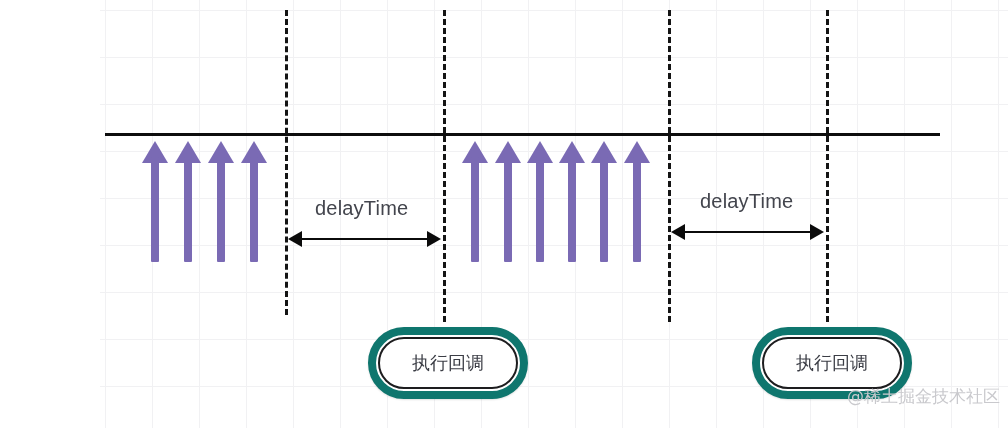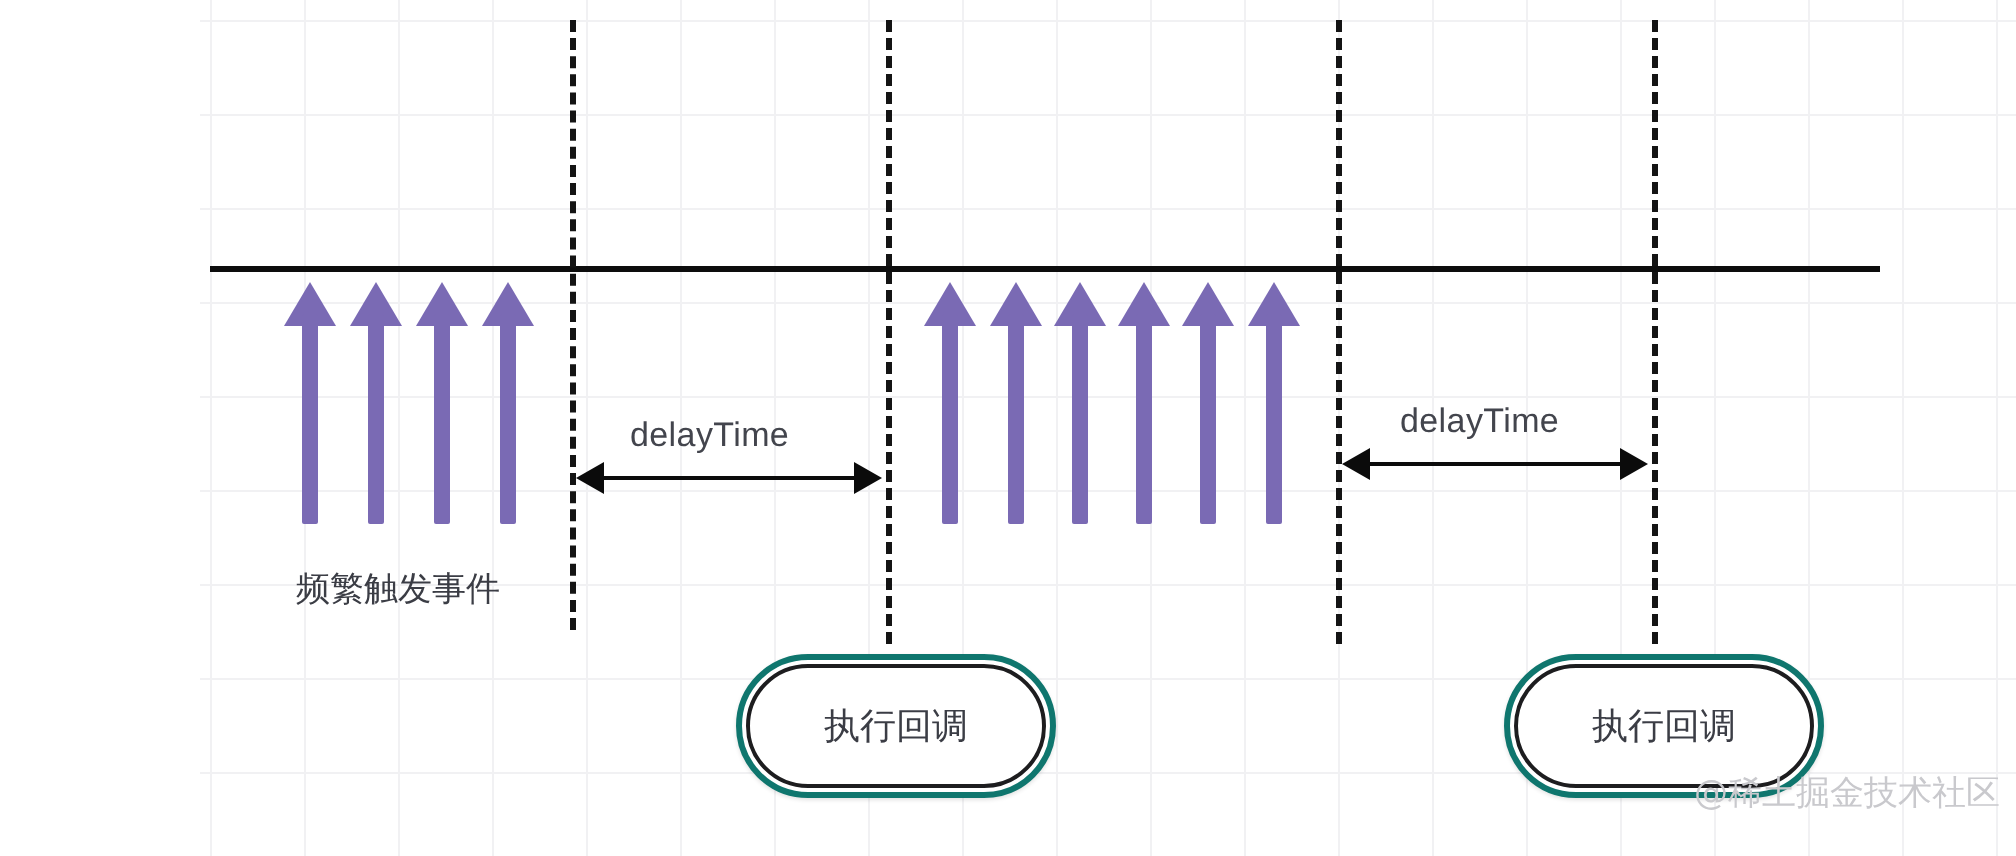--- a/index.html
+++ b/index.html
@@ -91,38 +91,37 @@
     left: 0px;
     border-right: 14px solid #0b0b0b;
   }
   .measure .tipR {
     right: 0px;
     border-left: 14px solid #0b0b0b;
   }
   .measure-label {
     position: absolute;
     color: #43454d;
-    font-size: 17px;
+    font-size: 20px;
     white-space: nowrap;
     letter-spacing: 0.2px;
-    margin-top: 11px;
   }
   .cn-label {
     position: absolute;
     color: #3b3d45;
     font-size: 17px;
     white-space: nowrap;
     font-family: "DejaVu Sans", "Liberation Sans", sans-serif;
   }
   
   .pill {
     position: absolute;
     box-sizing: border-box;
     background: #ffffff;
-    border: 3px solid #0f766e;
+    border: 8px solid #0f766e;
     border-radius: 999px;
     box-shadow: 0 1px 2px rgba(0,0,0,0.12);
   }
   .pill .inner {
     position: absolute;
     left: 2px;
     top: 2px;
     right: 2px;
     bottom: 2px;
     box-sizing: border-box;
@@ -199,21 +198,20 @@
       <div class="evt" style="left: 591px; top: 141px; height: 121px;">
         <div class="head"></div>
         <div class="shaft" style="height: 105px;"></div>
       </div>
       <div class="evt" style="left: 624px; top: 141px; height: 121px;">
         <div class="head"></div>
         <div class="shaft" style="height: 105px;"></div>
       </div>
     </div>
 
-  <div class="cn-label" id="burst1label" style="left: 148px; top: 283px;">频繁触发事件</div>
 
   <div class="measure-label" id="delay0label" style="left: 315px; top: 197px;">delayTime</div>
   <div class="measure" id="delay0" style="left: 288px; top: 231px; width: 153px;">
     <div class="tipL"></div>
     <div class="bar"></div>
     <div class="tipR"></div>
   </div>
 
   <div class="measure-label" id="delay1label" style="left: 700px; top: 190px;">delayTime</div>
   <div class="measure" id="delay1" style="left: 671px; top: 224px; width: 153px;">

